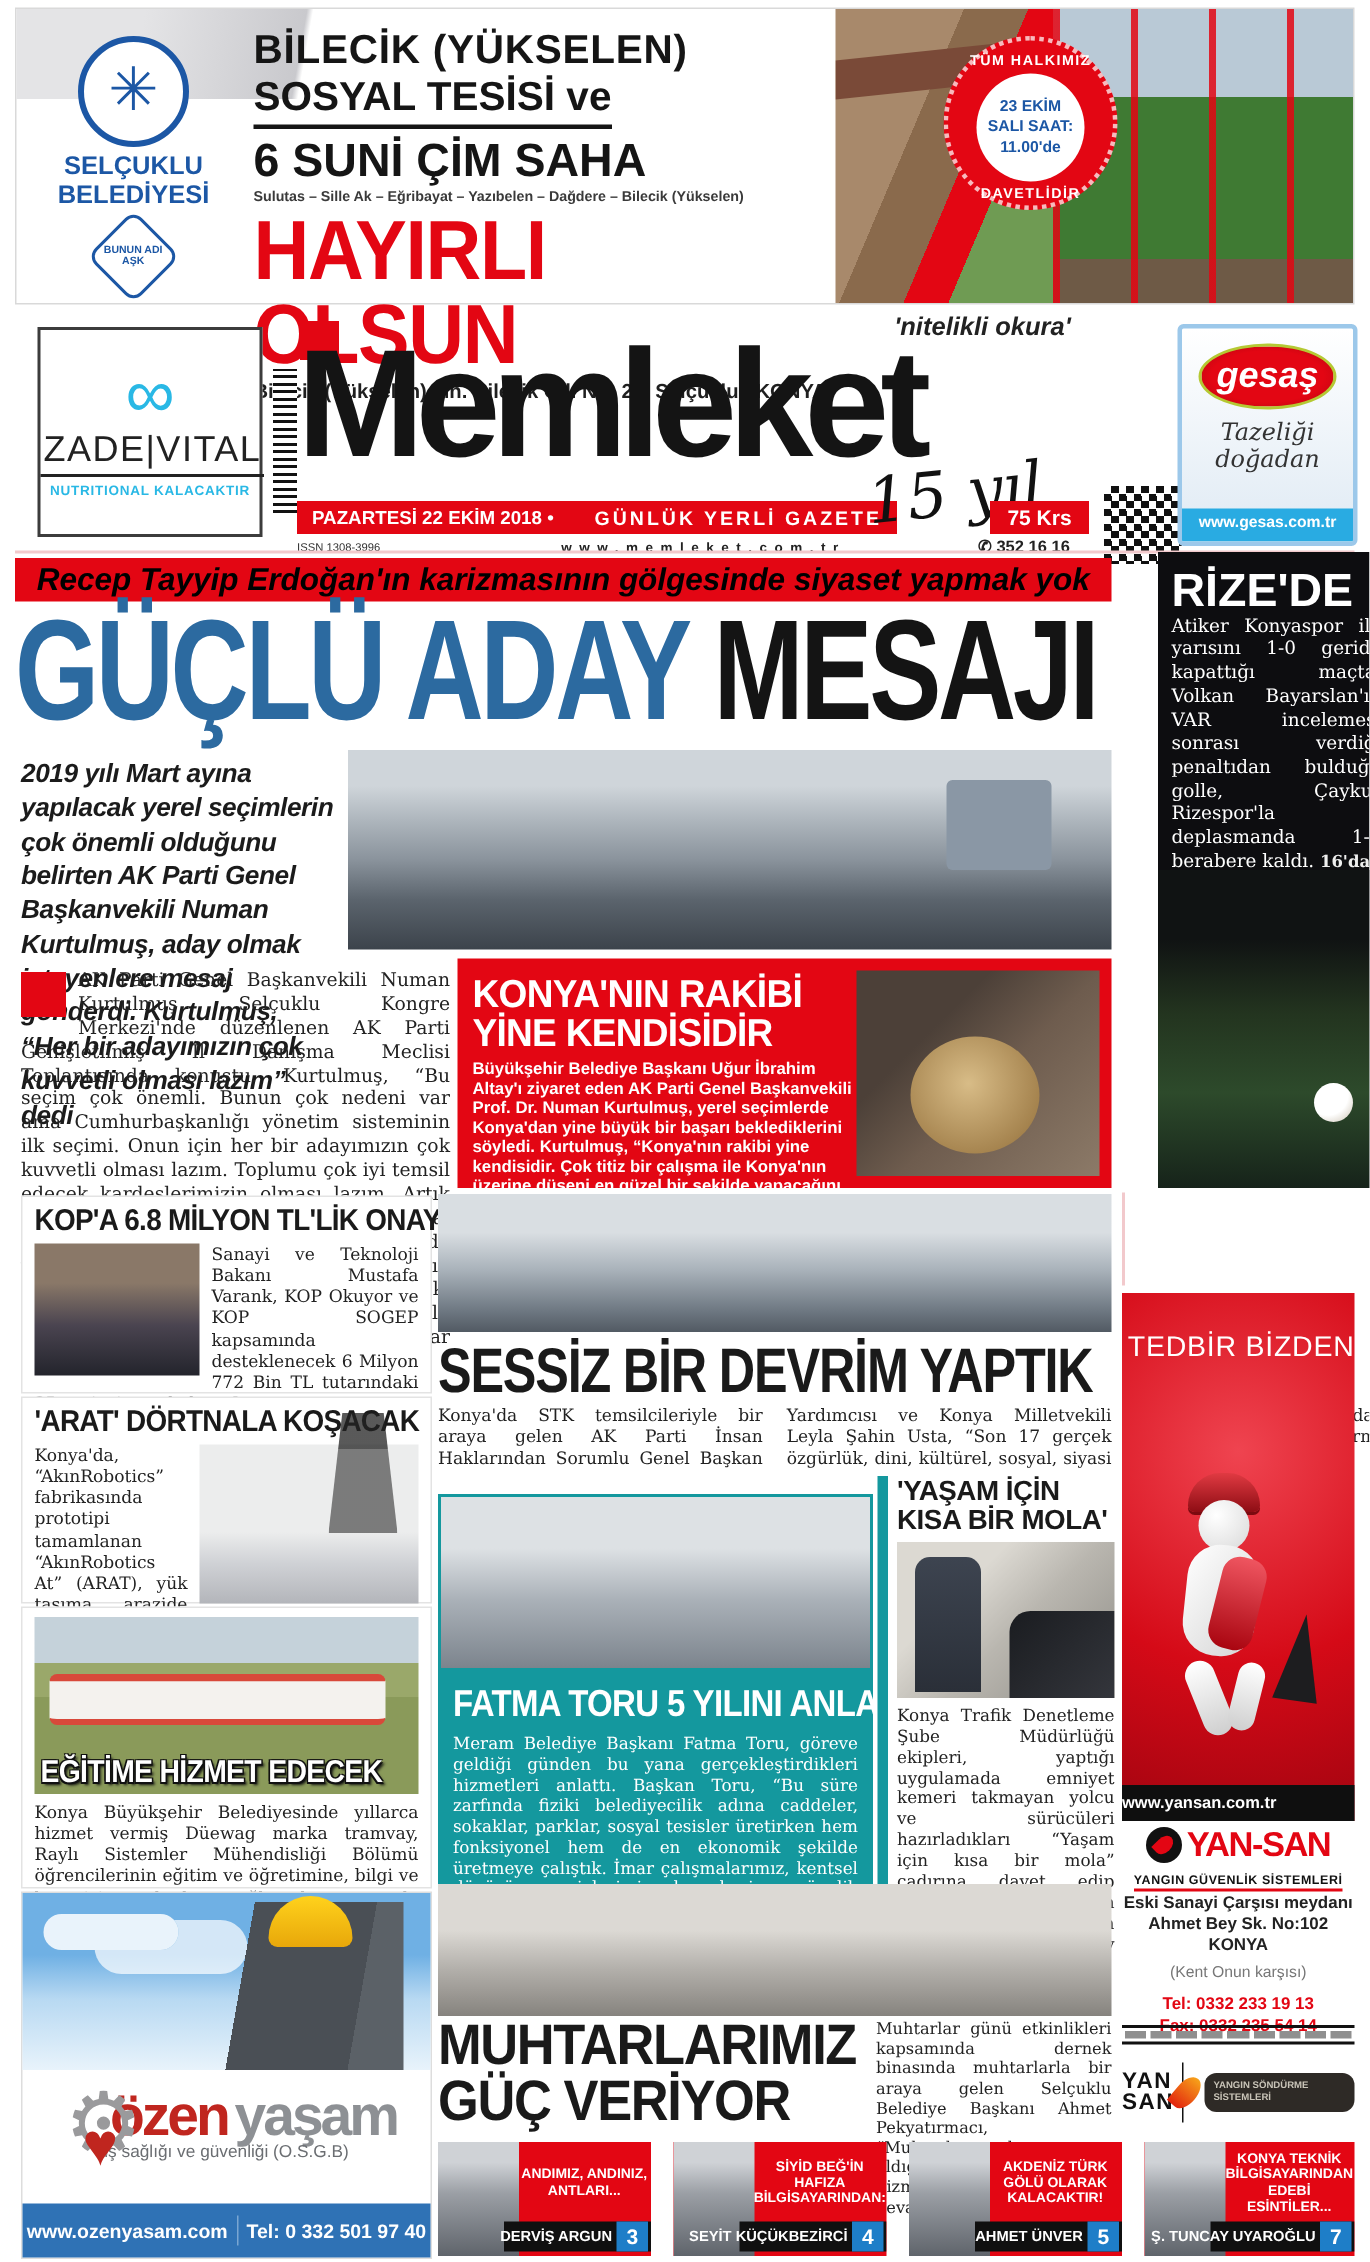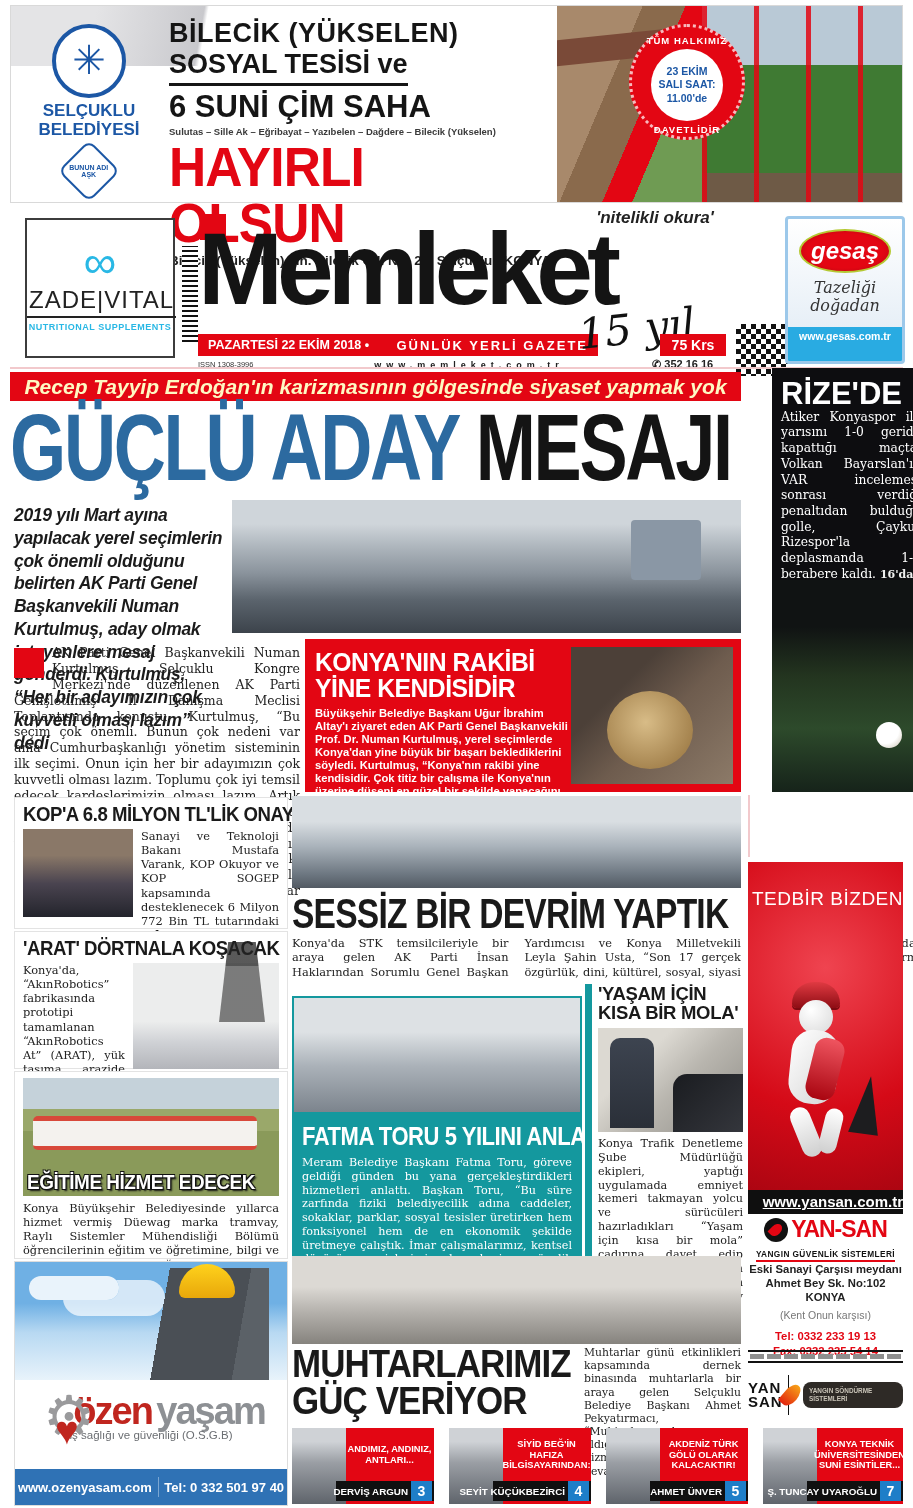--- a/index.html
+++ b/index.html
@@ -77,27 +77,27 @@
   .m-phone { left:642px; top:150px; font-size:11px; font-weight:bold; color:#222; }
   .m-qr { left:724px; top:114px; width:56px; height:56px;
     background:repeating-conic-gradient(#111 0% 25%, #fff 0% 50%) 0 0/10px 10px; border:2px solid #fff; }
   .gesas { left:775px; top:8px; width:120px; height:148px; border:3px solid #9cc8ea; border-radius:4px;
     background:linear-gradient(180deg,#ffffff,#dfeaf4); text-align:center; overflow:hidden; }
   .gesas-oval { margin:10px auto 2px; width:92px; height:44px; border-radius:50%;
     background:radial-gradient(#e30613 60%, #b00510); border:2px solid #b5c933; color:#fff;
     font-style:italic; font-weight:800; font-size:24px; line-height:40px; }
   .gesas-slogan { font-family:"DejaVu Serif", serif; font-style:italic; font-size:16px;
     color:#333; line-height:1.1; margin-top:6px; }
-  .gesas-web { position:absolute; bottom:0; left:0; right:0; height:34px; background:#29abe2;
+  .gesas-web { position:absolute; bottom:0; left:0; right:0; height:22px; background:#29abe2;
     color:#fff; font-weight:bold; font-size:10.5px; line-height:18px; }
 
   .hr-pink { left:10px; top:367px; width:893px; height:2px; background:#f2c9cc; }
 
   
-  #kicker { left:10px; top:372px; width:731px; height:29px; background:#e30613; color:#fef9c3;
+  #kicker { left:10px; top:372px; width:731px; height:29px; background:#e30613; color:#000000;
     font-style:italic; font-weight:bold; font-size:21px; text-align:center; line-height:29px; }
   #headline { left:10px; top:401px; width:731px; height:98px; overflow:visible; }
   #headline .cond { font-size:95px; font-weight:800; letter-spacing:-3px; line-height:.98;
     transform:scaleX(.76); }
   .h-blue { color:#2c6aa0; } .h-black { color:#141414; }
 
   #lead-intro { left:14px; top:504px; width:212px; font-weight:bold; font-style:italic;
     font-size:17.5px; line-height:1.3; color:#1b1b1b; letter-spacing:-.3px; }
   .ph { overflow:hidden; }
   #conf-photo { left:232px; top:500px; width:509px; height:133px;
@@ -236,21 +236,21 @@
     background:linear-gradient(120deg,#ffffff,#d4d4d4); transform:rotate(6deg); }
   .fg-ext { left:62px; top:176px; width:30px; height:62px; border-radius:12px;
     background:linear-gradient(#ef5560,#a90510); transform:rotate(14deg); }
   .fg-cone { left:104px; top:214px; width:0; height:0; border-left:15px solid transparent;
     border-right:15px solid transparent; border-bottom:58px solid #1d1d1f; transform:rotate(8deg); }
   .fg-leg { left:48px; top:244px; width:20px; height:52px; border-radius:10px;
     background:linear-gradient(#fff,#cfcfcf); transform:rotate(-22deg); }
   .fg-leg2 { left:74px; top:246px; width:18px; height:46px; border-radius:10px;
     background:linear-gradient(#fff,#cfcfcf); transform:rotate(14deg); }
   .td-web { position:absolute; bottom:0; left:0; width:100%; height:24px; background:#0f0f0f;
-    color:#fff; font-weight:bold; font-size:15px; text-align:right; line-height:24px;text-decoration:underline; }
+    color:#fff; font-weight:bold; font-size:11px; text-align:left; line-height:24px; }
   #ys-logo { left:748px; top:1214px; width:155px; height:46px; background:#fff; text-align:center; }
   .ys-row { display:flex; align-items:center; justify-content:center; gap:3px; padding-top:2px; }
   .ys-circ { width:24px; height:24px; border-radius:50%; background:#111; position:relative; }
   .ys-flame { position:absolute; left:7px; top:5px; width:10px; height:14px; background:#e30613;
     border-radius:50% 50% 50% 0; transform:rotate(45deg); }
   .ys-name { color:#e30613; font-size:23px; font-weight:800; letter-spacing:-1px; }
   .ys-sub { font-size:8.3px; font-weight:bold; color:#111; letter-spacing:.4px;
     border-bottom:2px solid #e30613; display:inline-block; padding-bottom:1px; }
   #ys-addr { left:748px; top:1262px; width:155px; text-align:center; }
   .ad1 { font-size:11.3px; font-weight:bold; color:#222; line-height:1.25; }
@@ -299,21 +299,21 @@
         <div class="ta-badge-in">23 EKİM SALI SAAT: 11.00'de</div>
         <div class="ta-badge-bot">DAVETLİDİR</div>
       </div>
     </div>
   </div>
 
   <div id="masthead" class="abs">
     <div class="zade abs">
       <div class="zade-inf">∞</div>
       <div><span class="zade-name">ZADE|VITAL</span></div>
-      <div class="zade-sub">NUTRITIONAL SUPPLEMENTS</div>
+      <div class="zade-sub">NUTRITIONAL KALACAKTIR</div>
     </div>
     <div class="barcode abs"></div>
     <div class="m-redsq abs"></div>
     <div class="m-title abs">Memleket</div>
     <div class="m-tag abs">'nitelikli okura'</div>
     <div class="m-redbar abs">
       <span class="m-date">PAZARTESİ 22 EKİM 2018 •</span>
       <span class="m-gazete">GÜNLÜK YERLİ GAZETE</span>
     </div>
     <div class="m-issn abs">ISSN 1308-3996</div>
@@ -443,21 +443,21 @@
     <div class="cb-page">4</div>
   </div>
   <div class="col-box abs" style="left:606px">
     <div class="cb-photo"></div>
     <div class="cb-title">AKDENİZ TÜRK GÖLÜ OLARAK KALACAKTIR!</div>
     <div class="cb-name">AHMET ÜNVER</div>
     <div class="cb-page">5</div>
   </div>
   <div class="col-box abs" style="left:763px; width:140px">
     <div class="cb-photo"></div>
-    <div class="cb-title">KONYA TEKNİK ÜNİVERSİTESİNDEN SUNİ ESİNTİLER...</div>
+    <div class="cb-title">KONYA TEKNİK BİLGİSAYARINDAN EDEBİ ESİNTİLER...</div>
     <div class="cb-name">Ş. TUNCAY UYAROĞLU</div>
     <div class="cb-page">7</div>
   </div>
 
   <div id="tedbir" class="abs">
     <div class="td-h">TEDBİR BİZDEN</div>
     <div class="fg fg-helmet"></div>
     <div class="fg fg-head"></div>
     <div class="fg fg-body"></div>
     <div class="fg fg-ext"></div>

